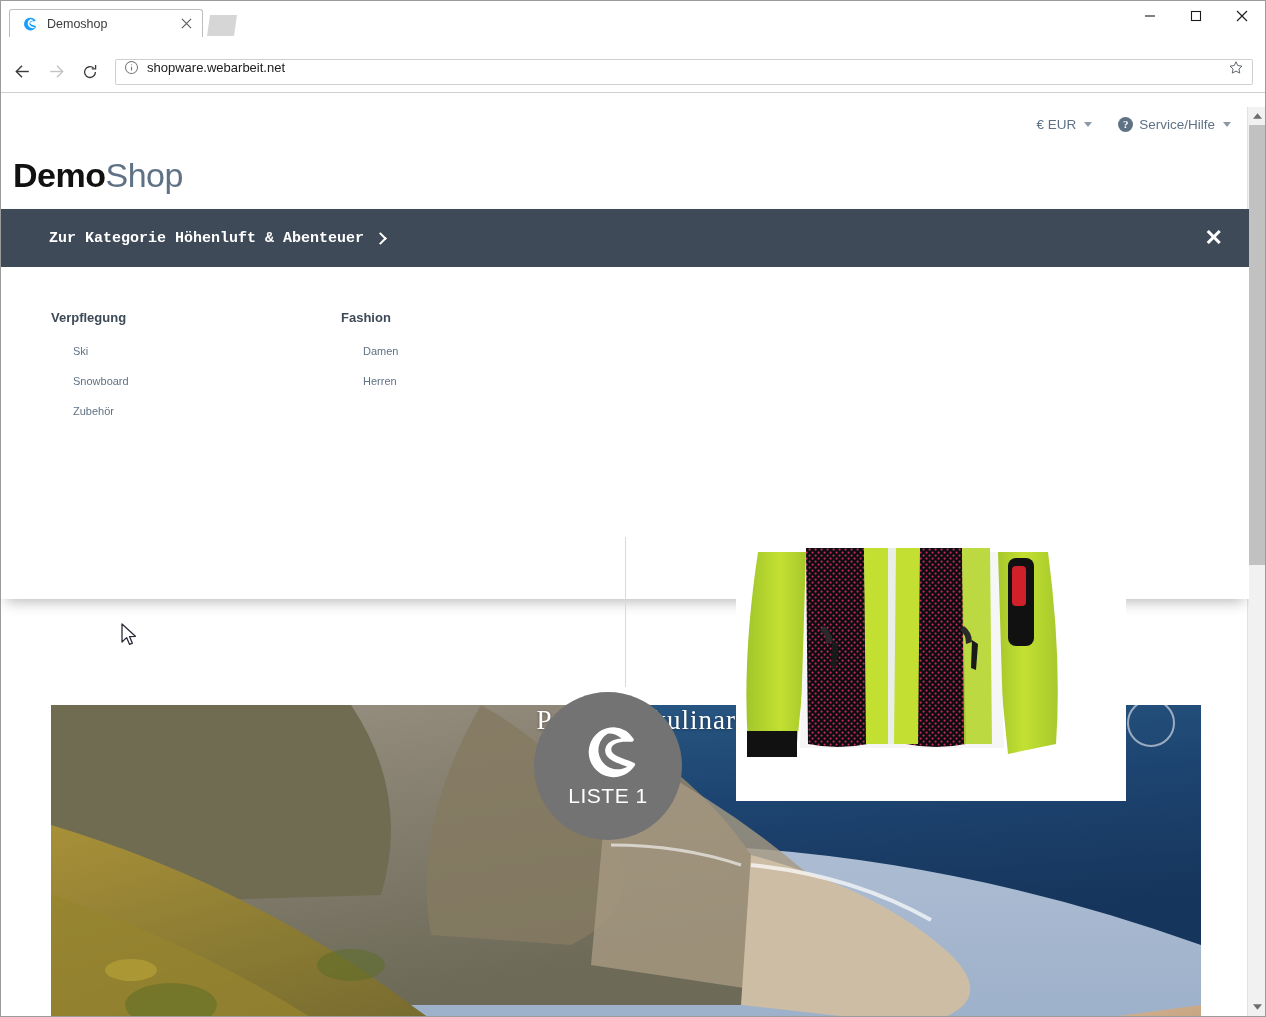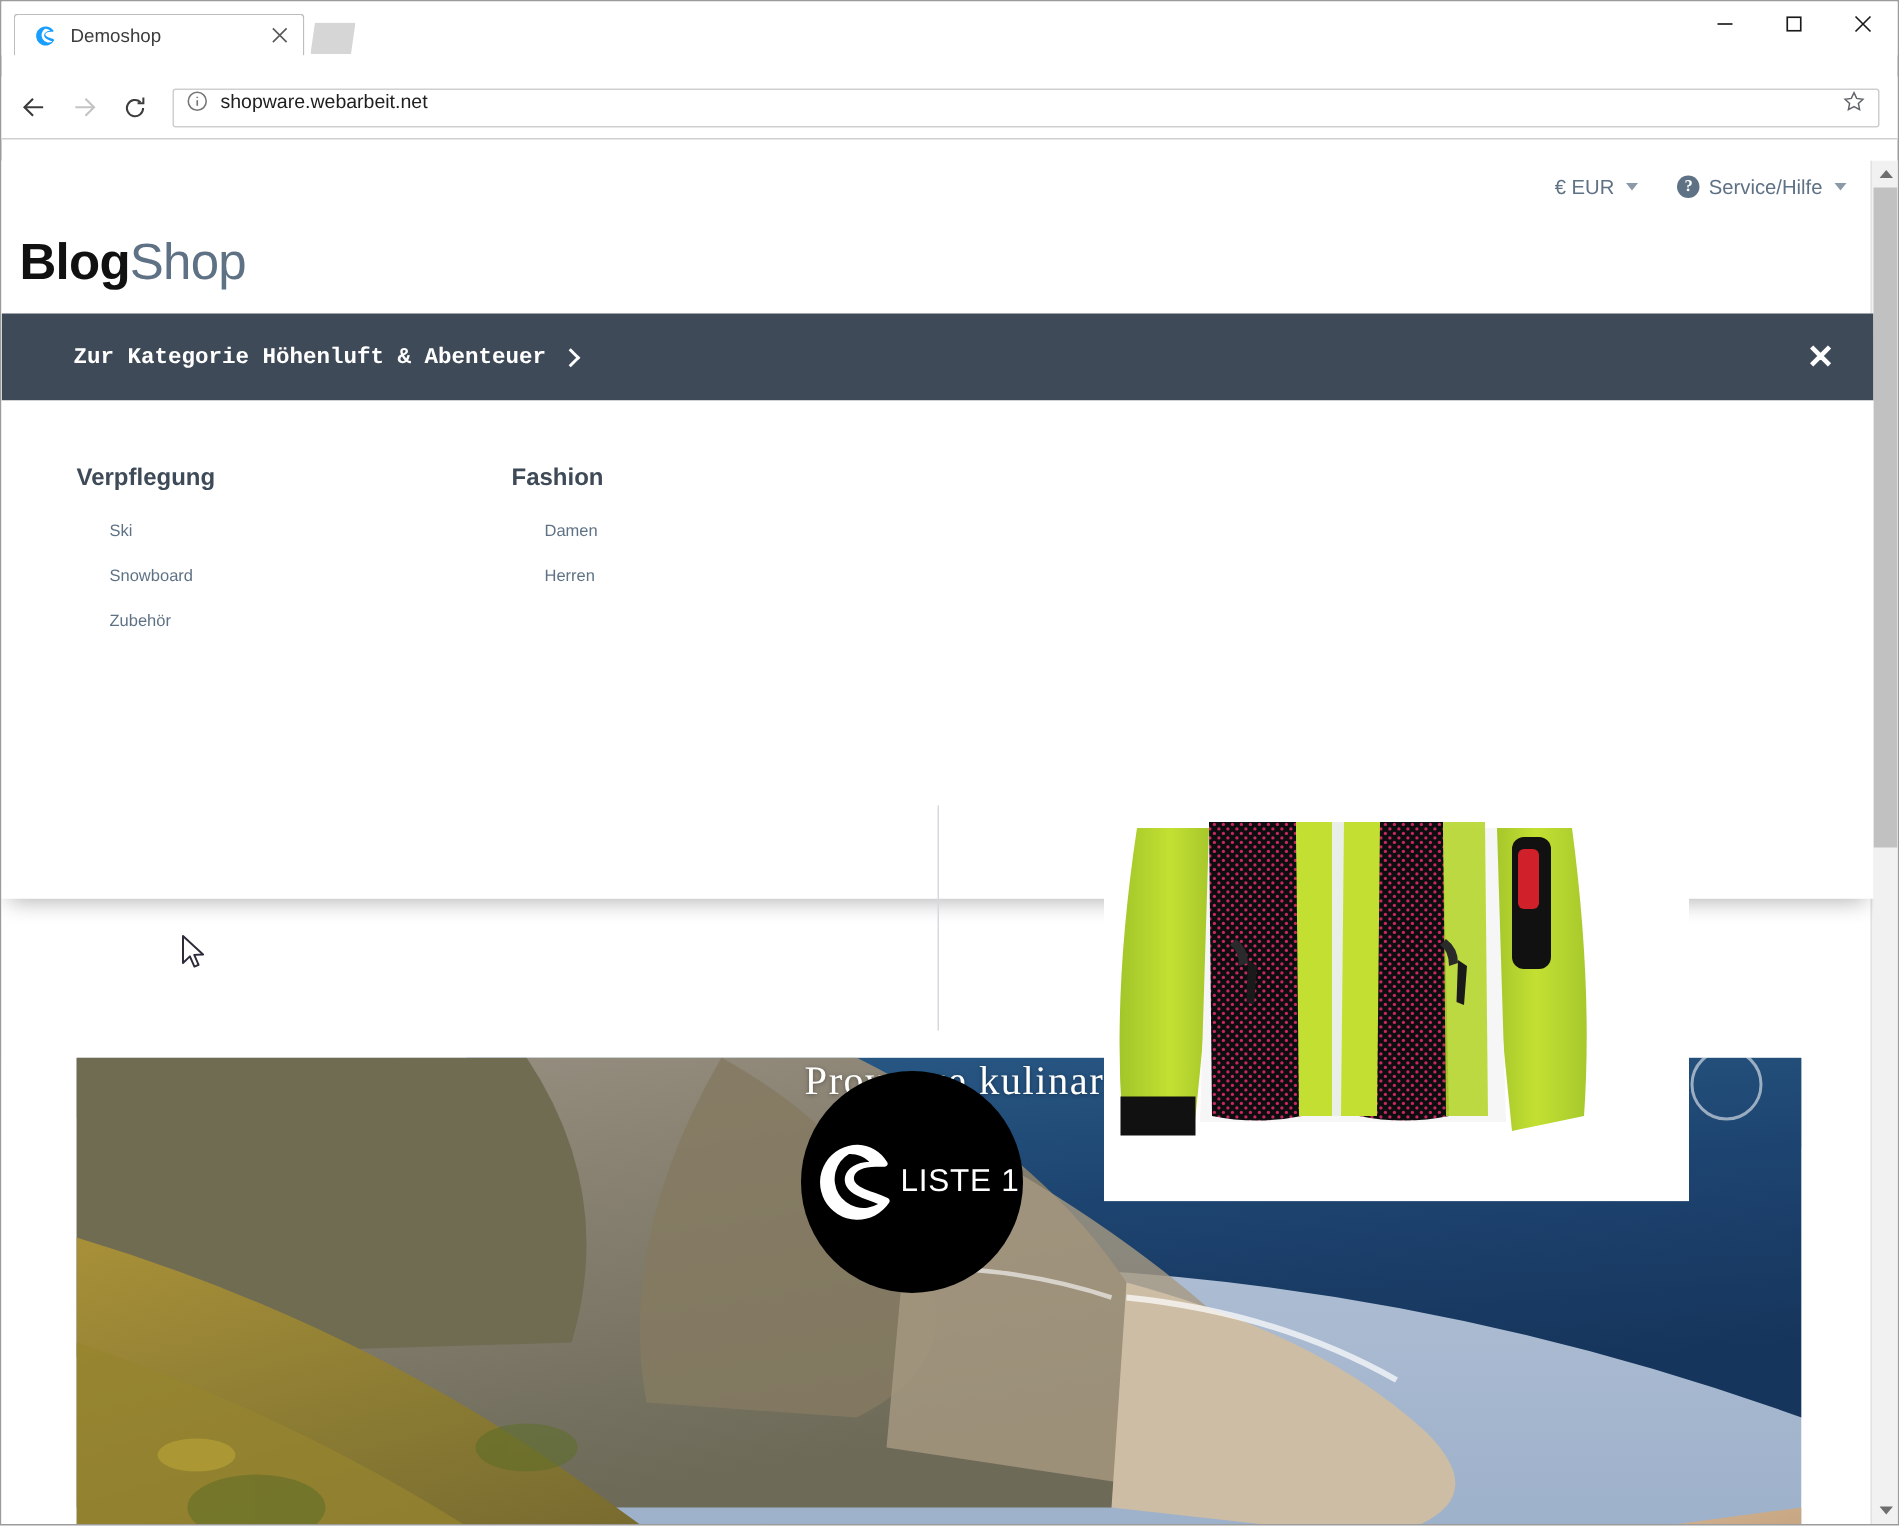--- a/index.html
+++ b/index.html
@@ -180,39 +180,39 @@
   .chev-r { width: 9px; height: 9px; border-top: 2px solid #fff; border-right: 2px solid #fff; transform: rotate(45deg); }
   .flyout-close { color: #ffffff; font-size: 22px; font-weight: bold; line-height: 1; }
 
   .flyout-body {
     position: relative; height: 332px; background: #ffffff;
     display: flex; padding: 27px 0 0 0; overflow: hidden;
   }
   .col { padding-top: 16px; }
   .col.c1 { width: 288px; padding-left: 50px; }
   .col.c2 { width: 286px; padding-left: 52px; }
-  .col-title { font-size: 16px; font-weight: bold; color: #3e4a57; margin-bottom: 20px; }
+  .col-title { font-size: 13px; font-weight: bold; color: #3e4a57; margin-bottom: 20px; }
   .col-link { font-size: 11px; color: #5f7285; margin: 0 0 18px 22px; }
 
   .vdivider {
     position: absolute; left: 624px; top: 328px;
     width: 1px; height: 150px; background: #d6dade;
   }
 
   .teaser {
     position: absolute; left: 735px; top: 339px;
     width: 390px; height: 253px; overflow: hidden;
   }
   .teaser-img { position: absolute; inset: 0; }
 
   .liste-badge {
-    position: absolute; left: 533px; top: 505px;
+    position: absolute; left: 533px; top: 483px;
     width: 148px; height: 148px; border-radius: 50%;
-    background: #000000; color: #ffffff;
-    display: flex; flex-direction: row; align-items: center;
+    background: #737373; color: #ffffff;
+    display: flex; flex-direction: column; align-items: center;
     justify-content: center; gap: 4px; z-index: 30;
   }
   .liste-badge .sw-logo { width: 60px; height: 56px; }
   .liste-badge .lbl { font-size: 21px; letter-spacing: 0.5px; }
 
   
   .banner-area {
     position: absolute; left: 0; top: 598px; right: 0; bottom: 0;
     background: #ffffff; overflow: hidden;
   }
@@ -404,21 +404,21 @@
         </div>
         <div class="topbar-item">
           <span class="q-icon">?</span>
           <span>Service/Hilfe</span>
           <span class="caret-dn"></span>
         </div>
       </div>
 
       <div class="shop-header">
         <div class="logo">
-          <span class="d">Blog</span><span class="s">Shop</span>
+          <span class="d">Demo</span><span class="s">Shop</span>
         </div>
       </div>
 
       <div class="search-wrap">
         <div class="searchbox">
           <span class="ph">Suchbegriff...</span>
           <span class="search-icon">
             <svg viewBox="0 0 24 24" width="22" height="22">
               <circle cx="10.5" cy="10.5" r="6.6" fill="none" stroke="#4a5663" stroke-width="2"></circle>
               <path d="M15.6 15.6L21 21" stroke="#4a5663" stroke-width="2.4" stroke-linecap="round"></path>

